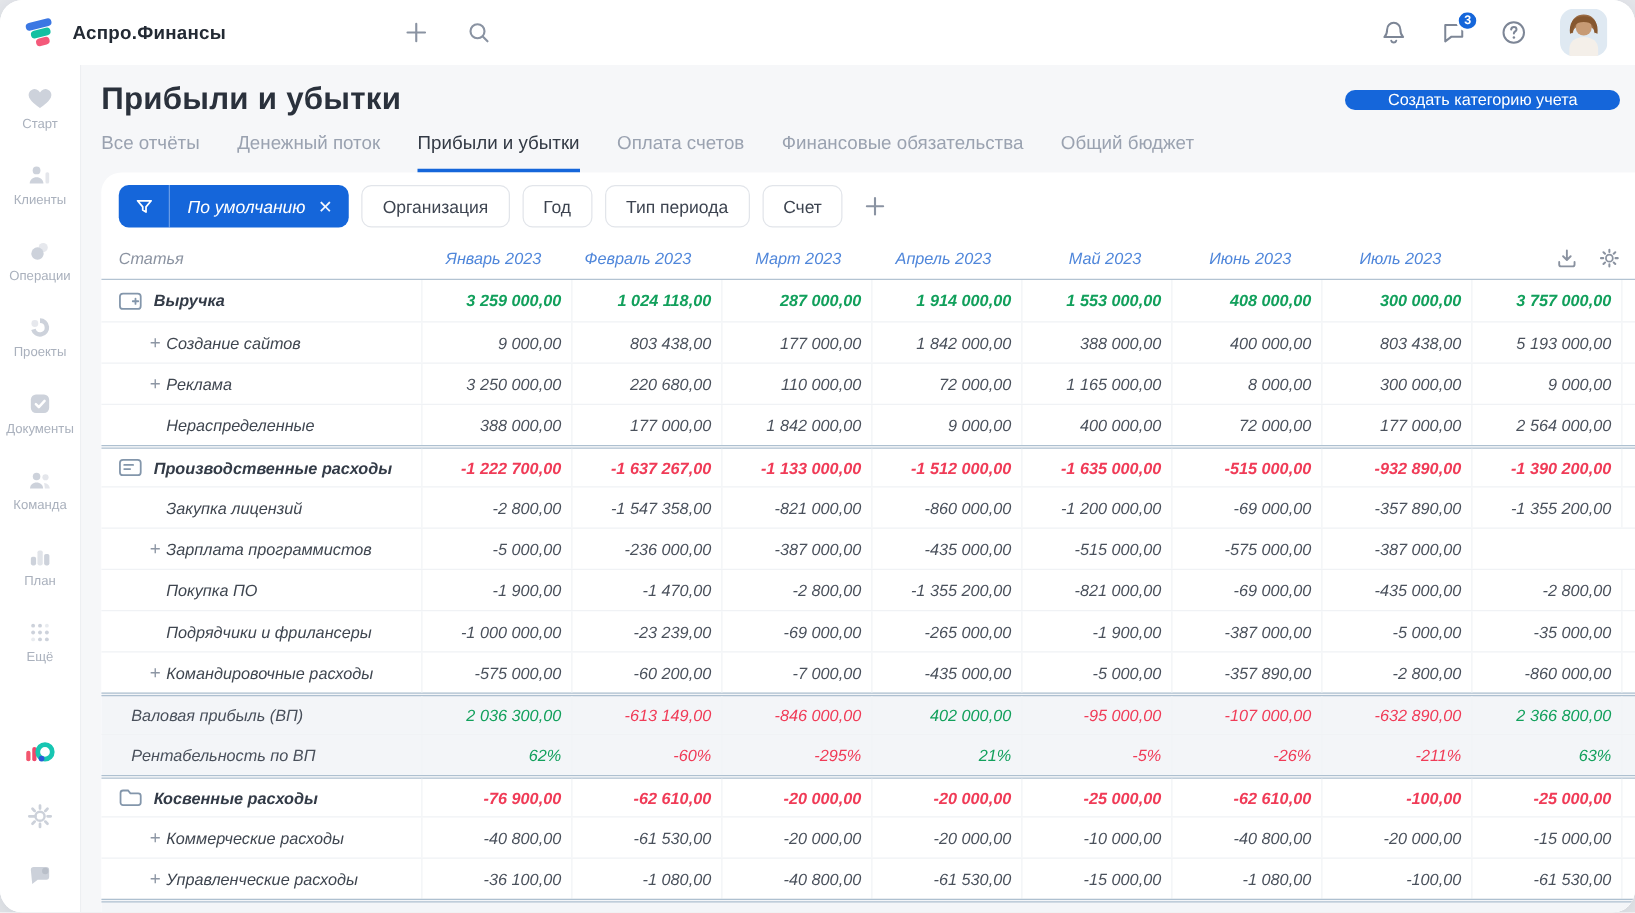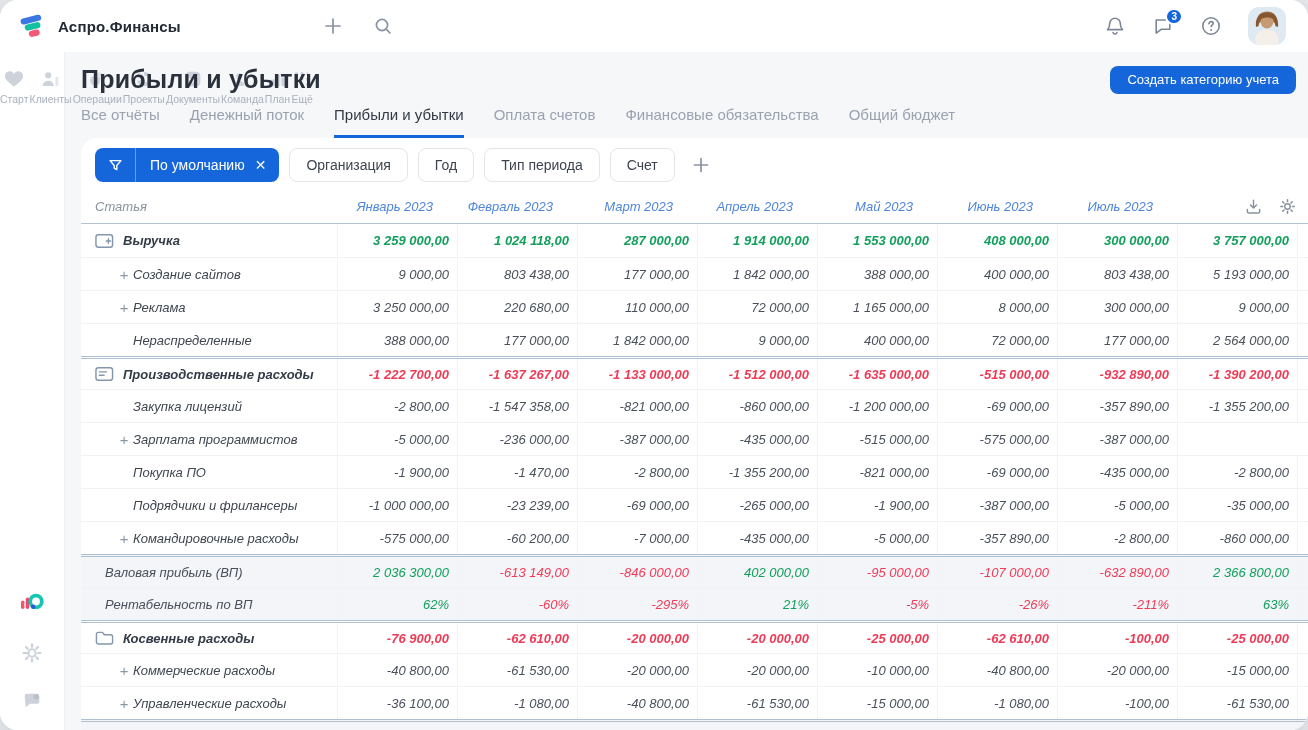--- a/index.html
+++ b/index.html
@@ -27,32 +27,32 @@
   .sb-label { font-size:10.5px; color:#aab1bd; }
   .sb-bottom { margin-top:auto; display:flex; flex-direction:column; align-items:center; gap:26px; }
   .sb-logo { width:26px; height:26px; display:inline-flex; cursor:pointer; }
   .sb-tool { width:22px; height:22px; color:#ccd1da; display:inline-flex; cursor:pointer; }
   .sb-tool svg { width:100%; height:100%; }
 
   .main { flex:1; display:flex; flex-direction:column; min-width:0; }
   .main-head { padding:13px 12px 0 16px; }
   .title-row { display:flex; align-items:center; }
   .page-title { font-size:25px; font-weight:600; color:#2a313c; letter-spacing:.2px; }
-  .create-btn { margin-left:auto; background:#1566da; color:#fff; border:none; border-radius:8px; height:28px; padding:0 17px; font-size:13px; font-family:inherit; cursor:pointer; }
+  .create-btn { margin-left:auto; background:#1566da; color:#fff; border:none; border-radius:8px; height:16px; padding:0 34px; font-size:13px; font-family:inherit; cursor:pointer; }
   .tabs { display:flex; gap:30px; margin-top:12px; }
   .tab { font-size:15px; color:#9aa2b0; padding-bottom:12px; cursor:pointer; border-bottom:3px solid transparent; }
   .tab.active { color:#333a45; border-bottom-color:#1566da; }
 
   
   .card { flex:1; margin-left:16px; background:#fff; border-radius:16px 0 0 0; padding-top:10px; overflow:hidden; display:flex; flex-direction:column; }
   .filter-row { display:flex; align-items:center; gap:10px; padding:0 14px; height:34px; flex:none; }
   .filter-main { display:flex; align-items:center; background:#1566da; border-radius:8px; height:34px; color:#fff; font-size:14px; cursor:pointer; overflow:hidden; }
   .filter-funnel { padding:0 12px 0 13px; display:inline-flex; align-self:center; }
   .filter-sep { width:1px; height:34px; background:rgba(255,255,255,.35); }
-  .filter-label { padding:0 8px 0 14px; }
+  .filter-label { padding:0 8px 0 14px;font-style:italic; }
   .filter-close { padding:0 13px 0 2px; font-size:14px; opacity:.95; cursor:pointer; }
   .chip { height:34px; border:1px solid #e2e5ea; border-radius:8px; background:#fff; display:flex; align-items:center; padding:0 16px; font-size:14px; color:#3d4450; cursor:pointer; }
   .filter-add { margin-left:6px; color:#8a93a2; display:inline-flex; cursor:pointer; }
 
   
   .table { margin-top:8px; flex:1; display:flex; flex-direction:column; min-height:0;font-style:italic; }
   .tr { display:grid; grid-template-columns:256px repeat(8,120px) minmax(0,1fr); height:33px; flex:none; }
   .tr.head { height:34px; border-bottom:1px solid #b3c3d2; }
   .cell { display:flex; align-items:center; font-size:13px; min-width:0; }
   .lbl { padding-left:14px; color:#3f4650; }
@@ -131,21 +131,21 @@
             <path d="M19 22.5c-7 0-11.5 4-11.5 9.5V38h23v-6c0-5.5-4.5-9.5-11.5-9.5z" fill="#f4efe9"></path>
             <path d="M8 20c-.8-8 2-14 11-14s11.8 6 11 14l-2.5-1c0-5-2-8.5-8.5-8.5S10.5 14 10.5 19z" fill="#86572f"></path>
           </svg>
       </span>
     </div>
   </div>
 
   <div class="body">
 
     <div class="sidebar">
-      <div style="display:flex;flex-direction:row;gap:1px;width:100%">
+      <div style="display:flex;flex-direction:column;gap:24px;width:100%">
           <div class="sb-item">
             <span class="sb-ic">
               <svg viewBox="0 0 24 24">
                 <path d="M12 20.2s-7.6-5-9.5-9.2A5.2 5.2 0 0 1 12 6.6 5.2 5.2 0 0 1 21.5 11c-1.9 4.2-9.5 9.2-9.5 9.2z"></path>
               </svg>
             </span>
             <span class="sb-label">Старт</span>
           </div>
           <div class="sb-item">
             <span class="sb-ic">

